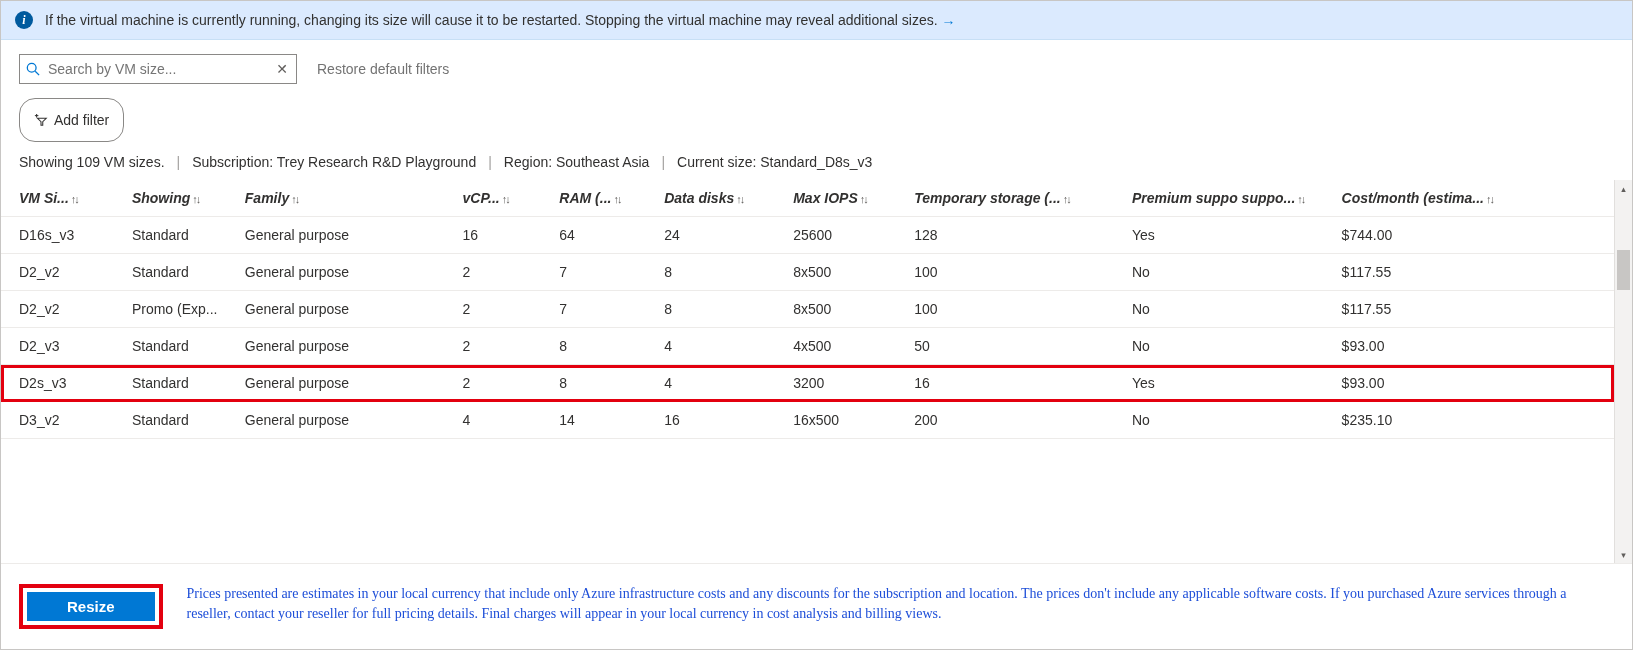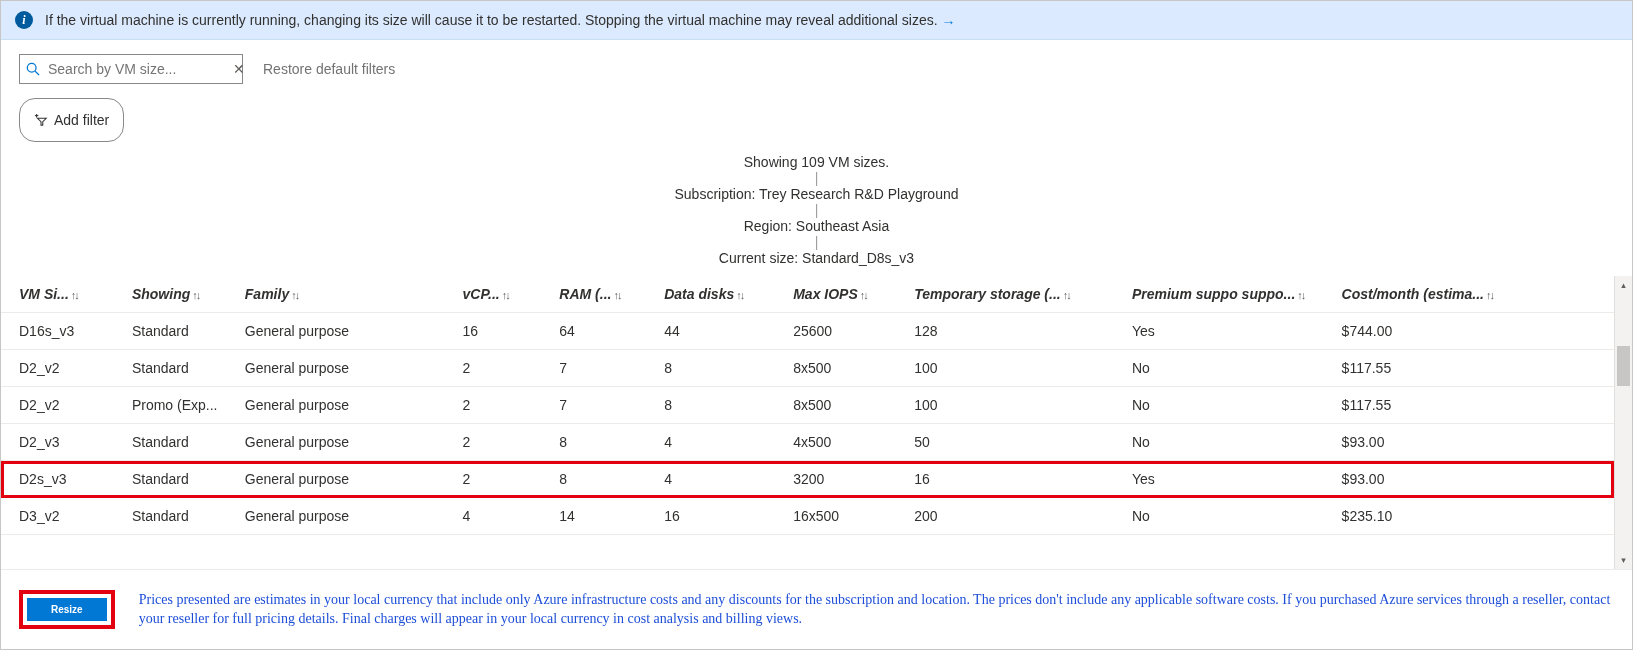--- a/index.html
+++ b/index.html
@@ -42,21 +42,21 @@
   }
   .info-banner .arrow {
     color: #0078d4;
     margin-left: 4px;
   }
   .toolbar-area { padding: 14px 18px 4px 18px; }
   .toolbar-row1 { display: flex; align-items: center; }
   .search-box {
     display: flex;
     align-items: center;
-    width: 224px;
+    width: 278px;
     border: 1px solid #8a8886;
     padding: 4px 6px;
     box-sizing: border-box;
     height: 30px;
   }
   .search-box svg { color: #0078d4; flex-shrink:0; }
   .search-box input {
     border: none;
     outline: none;
     flex: 1;
@@ -85,24 +85,23 @@
     padding: 4px 14px;
     height: 44px;
     box-sizing: border-box;
     cursor: pointer;
     background: #fff;
   }
   .pill-btn svg { margin-right: 6px; }
   .summary-line {
     padding: 8px 18px 10px 18px;
     display: flex;
-    align-items: center;
+    align-items: flex-start;
     color: #323130;
     flex-wrap: wrap;
-    flex-direction: column;
   }
   .summary-line .sep {
     color: #a19f9d;
     margin: 0 12px;
   }
   .table-area {
     flex: 1;
     display: flex;
     overflow: hidden;
   }
@@ -170,22 +169,22 @@
   }
   .resize-wrap {
     border: 4px solid #e3000f;
     padding: 4px;
     margin-right: 24px;
   }
   .resize-btn {
     background: #0078d4;
     color: #fff;
     border: none;
-    padding: 6px 24px;
-    font-size: 10px;
+    padding: 6px 40px;
+    font-size: 15px;
     cursor: pointer;
     font-weight: 600;
   }
   .footer-text {
     flex: 1;
     color: #1d4ed8;
     line-height: 1.4;
     font-family: Liberation Serif, serif;
   }
   
@@ -274,21 +273,21 @@
               <th><span>Cost/month (estima...</span><span class="sort-icons">↑↓</span></th>
             </tr>
         </thead>
         <tbody id="table-body">
             <tr>
               <td>D16s_v3</td>
               <td>Standard</td>
               <td>General purpose</td>
               <td>16</td>
               <td>64</td>
-              <td>44</td>
+              <td>24</td>
               <td>25600</td>
               <td>128</td>
               <td>Yes</td>
               <td>$744.00</td>
             </tr>
             <tr>
               <td>D2_v2</td>
               <td>Standard</td>
               <td>General purpose</td>
               <td>2</td>

